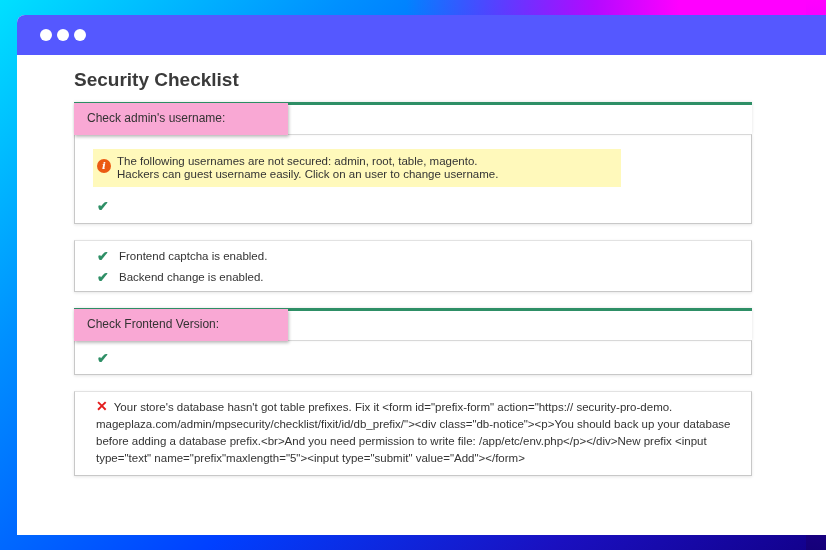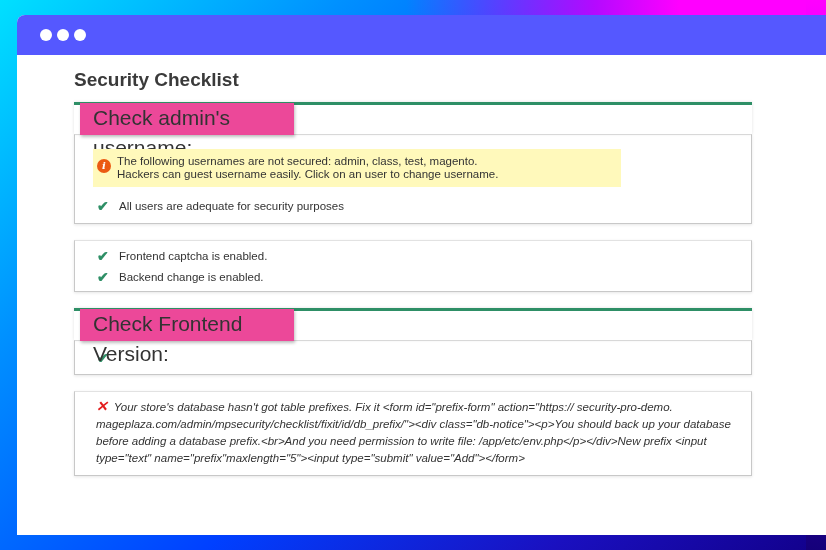--- a/index.html
+++ b/index.html
@@ -42,24 +42,24 @@
       position: relative; width: 678px; margin-bottom: 16px;
     }
     .section-head {
       height: 32px; border-top: 3px solid #2e8f66;
       background: #fff;
       box-shadow: 0 0 3px rgba(0,0,0,0.12);
       position: relative;
     }
     .section-head.fail { border-top-color: #e31c1c; }
     .head-tab {
-      position: absolute; left: 6px; top: -2px; height: 32px; width: 214px;
-      background: #ec4899;
+      position: absolute; left: 0; top: -2px; height: 32px; width: 214px;
+      background: #f9a8d4;
       box-shadow: 1px 2px 3px rgba(0,0,0,0.25);
-      font-size: 21px; color: #333; padding-left: 13px; line-height: 30px;
+      font-size: 12px; color: #333; padding-left: 13px; line-height: 30px;
     }
     .section-body {
       border: 1px solid #c8c8c8; border-top: 1px solid #e2e2e2;
       background: #fff;
       padding: 6px 12px 7px 22px;
       box-shadow: 0 1px 3px rgba(0,0,0,0.1);
     }
     .warn {
       background: #fff9bb;
       width: 528px; margin-left: -4px;
@@ -103,26 +103,25 @@
   <div class="content">
     <div class="page-title">Security Checklist</div>
 
     <div class="section" style="margin-top:6px;">
       <div class="section-head">
         <div class="head-tab">Check admin's username:</div>
       </div>
       <div class="section-body" style="padding-top:8px;">
         <div class="warn">
           <span class="warn-icon">i</span>
-          <div>The following usernames are not secured: admin, class, test, magento.</div>
+          <div>The following usernames are not secured: admin, root, table, magento.</div>
           <div>Hackers can guest username easily. Click on an user to change username.</div>
         </div>
         <div class="row">
           <span class="check">✔</span>
-          <span>All users are adequate for security purposes</span>
         </div>
       </div>
     </div>
 
     <div class="section">
       <div class="section-body" style="padding-top:4px;padding-bottom:4px;">
         <div class="row">
           <span class="check">✔</span>
           <span>Frontend captcha is enabled.</span>
         </div>
@@ -138,20 +137,20 @@
         <div class="head-tab">Check Frontend Version:</div>
       </div>
       <div class="section-body" style="padding-top:6px;padding-bottom:6px;">
         <div class="row">
           <span class="check">✔</span>
         </div>
       </div>
     </div>
 
     <div class="section">
-      <div class="section-body" style="padding:6px 12px 8px 21px;font-style:italic;">
+      <div class="section-body" style="padding:6px 12px 8px 21px;">
         <div class="fail-row">
           <span class="x-icon">✕</span><span>Your store's database hasn't got table prefixes. Fix it &lt;form id="prefix-form" action="https:// security-pro-demo. mageplaza.com/admin/mpsecurity/checklist/fixit/id/db_prefix/"&gt;&lt;div class="db-notice"&gt;&lt;p&gt;You should back up your database before adding a database prefix.&lt;br&gt;And you need permission to write file: /app/etc/env.php&lt;/p&gt;&lt;/div&gt;New prefix &lt;input type="text" name="prefix"maxlength="5"&gt;&lt;input type="submit" value="Add"&gt;&lt;/form&gt;</span>
         </div>
       </div>
     </div>
   </div>
 </div>
 
 </body></html>

